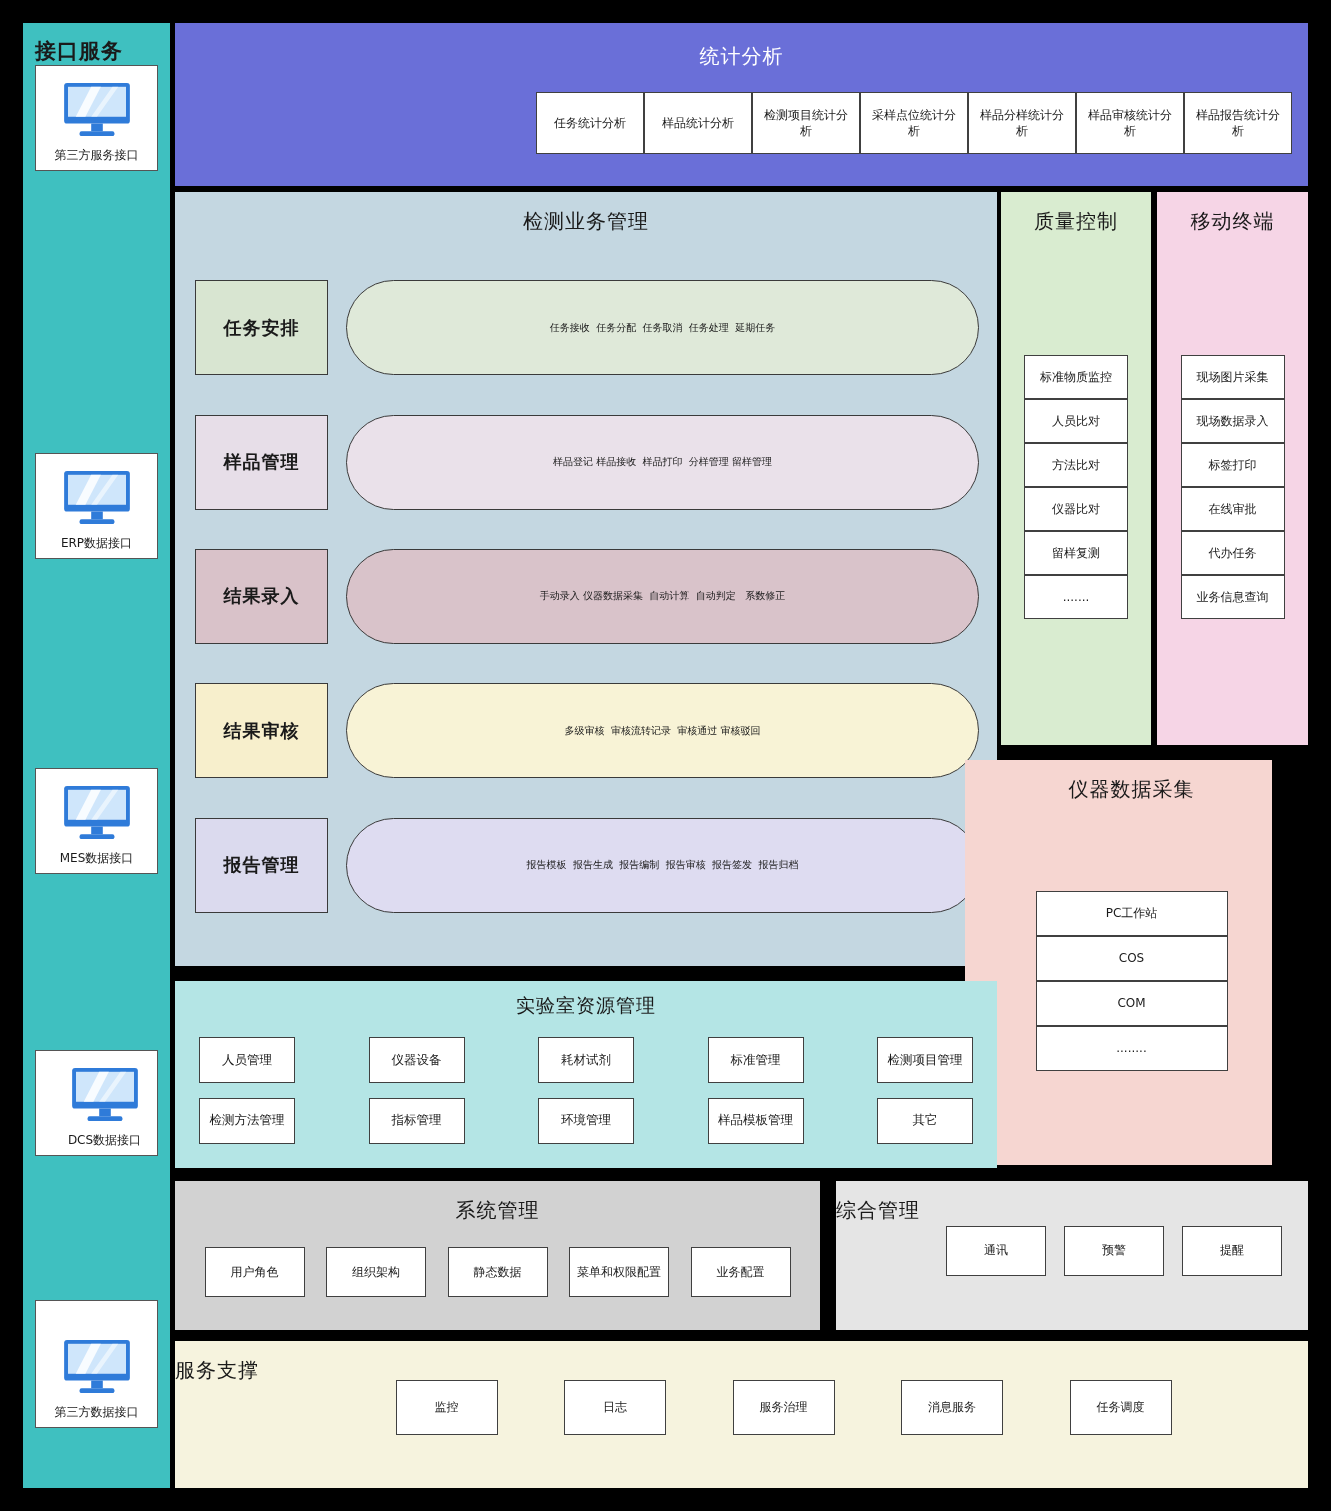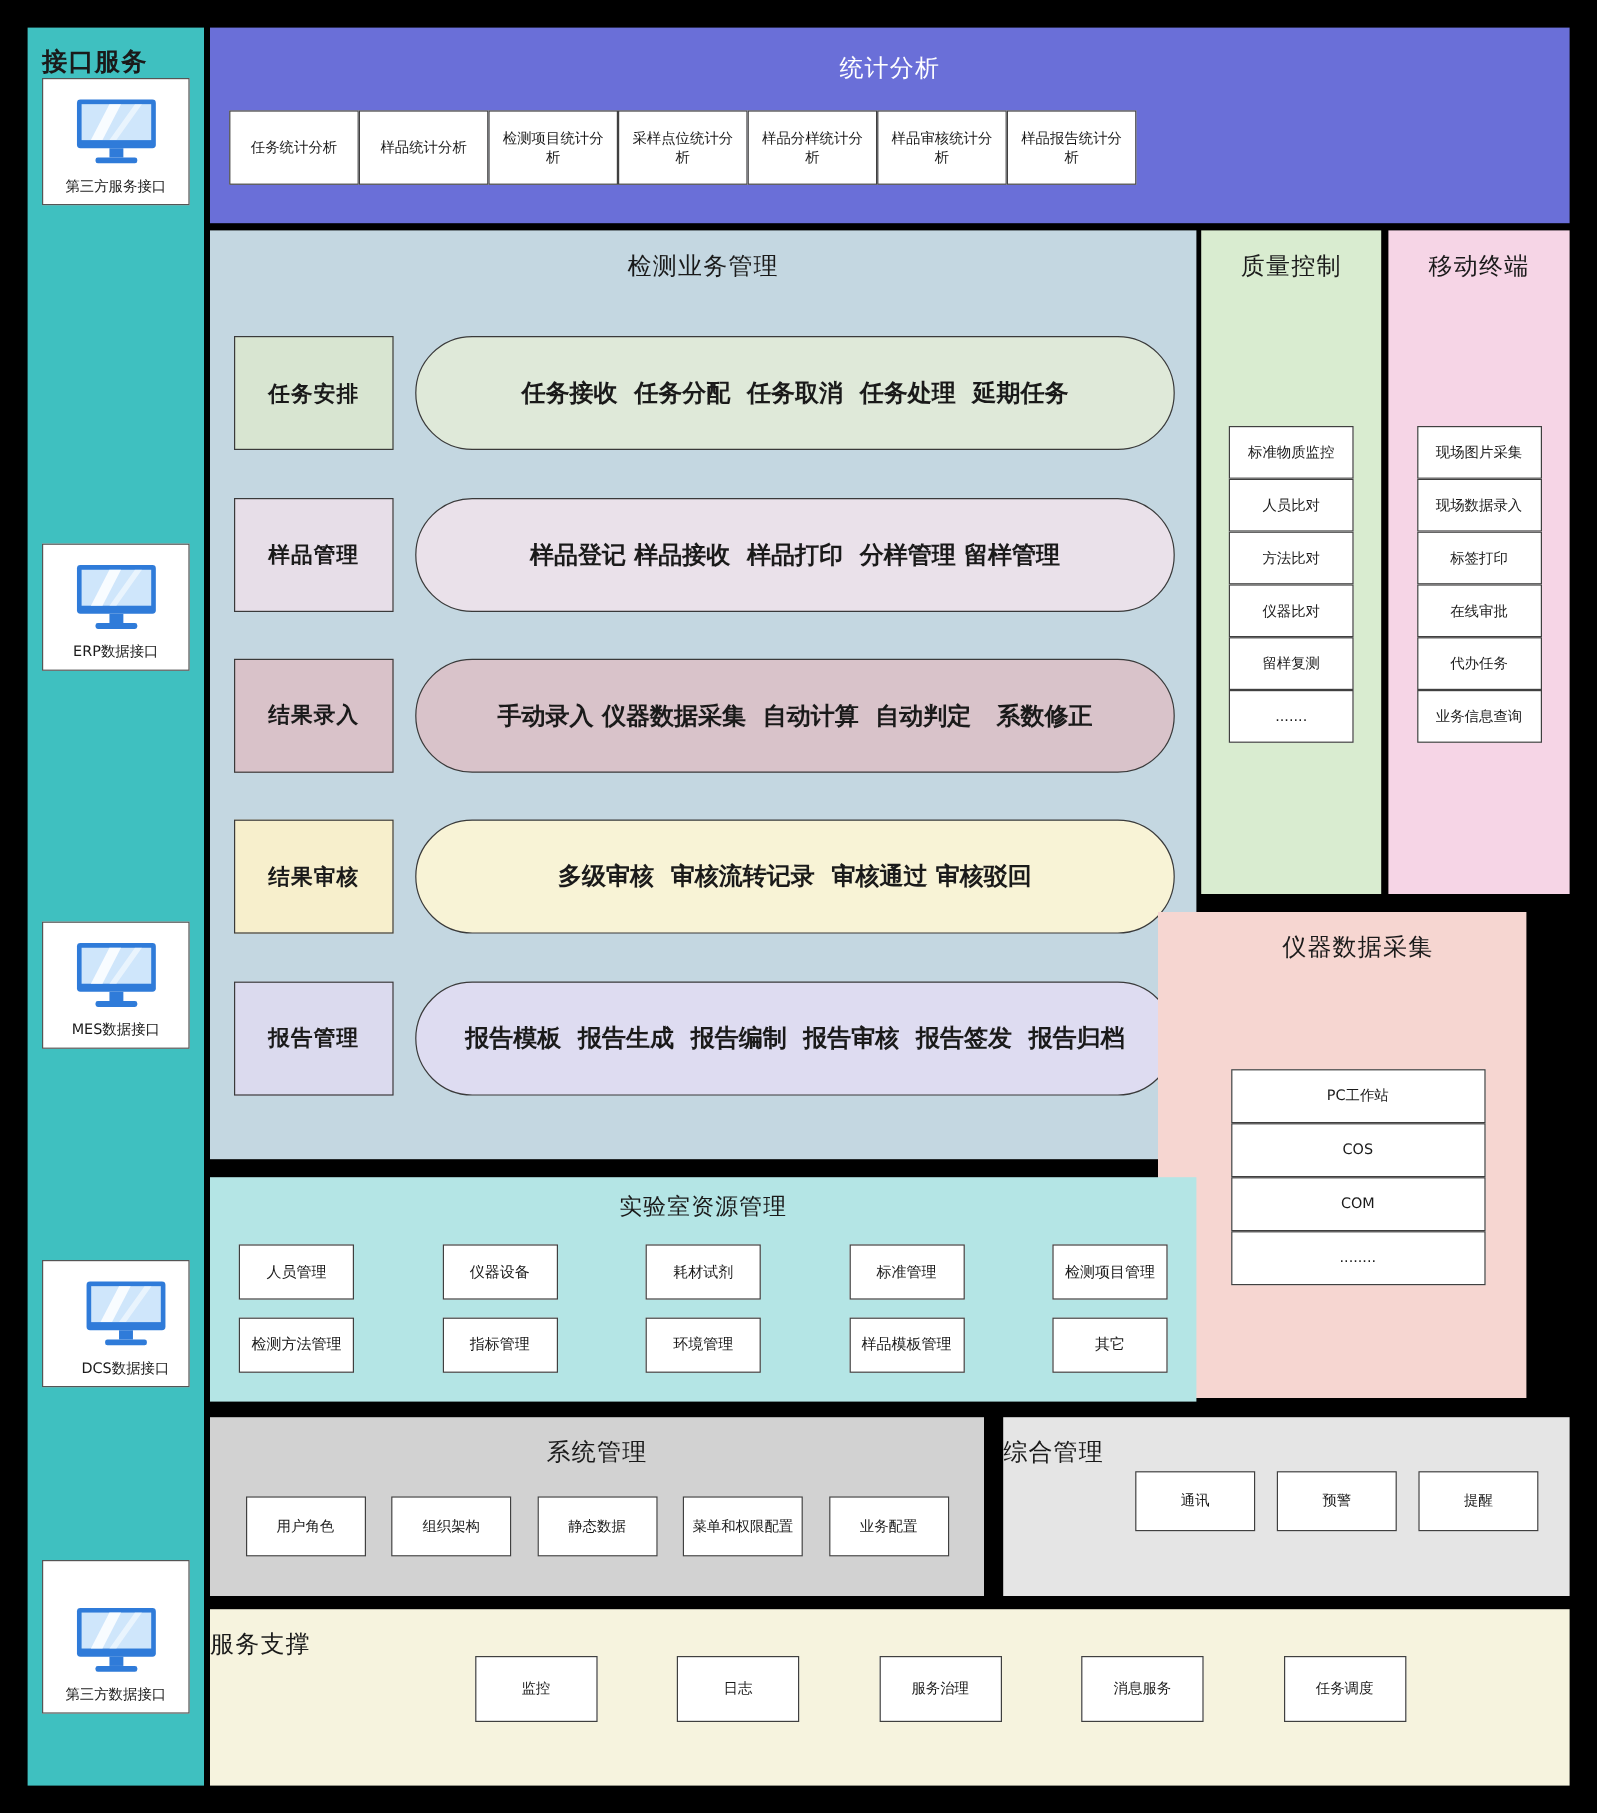--- a/index.html
+++ b/index.html
@@ -66,21 +66,21 @@
   .iface-label { font-size: 12px; text-align: center; }
 
   
   .stats {
     left: 175px; top: 23px; width: 1133px; height: 163px;
     background: var(--stats-bg, #6a6fd8);
   }
   .stats .sec-title { color: var(--stats-title, #fff); padding-top: 20px; }
   .stats-row {
     display: flex;
-    justify-content: flex-start;
+    justify-content: flex-end;
     padding: 22px 16px 0 16px;
   }
   .stats-row .wbox { width: 108px; height: 62px; }
 
   
   .business {
     left: 175px; top: 192px; width: 822px; height: 774px;
     background: var(--business-bg, #c4d7e1);
     display: flex;
     flex-direction: column;
@@ -105,25 +105,24 @@
     flex: none;
   }
   .biz-pill {
     flex: 1;
     margin-left: 18px;
     border: 1px solid #3a3a3a;
     border-radius: 48px;
     display: flex;
     align-items: center;
     justify-content: center;
-    font-size: 20px;
+    font-size: 10px;
     text-align: center;
     white-space: pre-wrap;
     padding: 0 20px;
-    font-weight: bold;
   }
   .r1  { background: var(--row1-label, #d8e5d1); }
   .r1p { background: var(--row1-pill,  #dfe9d9); }
   .r2  { background: var(--row2-label, #e7dee8); }
   .r2p { background: var(--row2-pill,  #eae1ea); }
   .r3  { background: var(--row3-label, #d9c2c9); }
   .r3p { background: var(--row3-pill,  #d9c3ca); }
   .r4  { background: var(--row4-label, #f7efcc); }
   .r4p { background: var(--row4-pill,  #f8f3d6); }
   .r5  { background: var(--row5-label, #dbdaee); }
@@ -149,21 +148,21 @@
     padding: 4px 0 10px 0;
   }
   .col-items .wbox { width: 104px; min-height: 44px; }
 
   
   .instrument {
     left: 965px; top: 760px; width: 307px; height: 405px;
     background: var(--instrument-bg, #f6d6d1);
     display: flex; flex-direction: column; padding-left: 26px;
   }
-  .instrument .col-items .wbox { width: 212px; min-height: 45px; }
+  .instrument .col-items .wbox { width: 192px; min-height: 45px; }
 
   
   .lab {
     left: 175px; top: 981px; width: 822px; height: 187px;
     background: var(--lab-bg, #b4e5e5);
     display: flex; flex-direction: column;
   }
   .lab .sec-title { padding-top: 12px; font-size: 19px; }
   .lab-rows {
     flex: 1;

